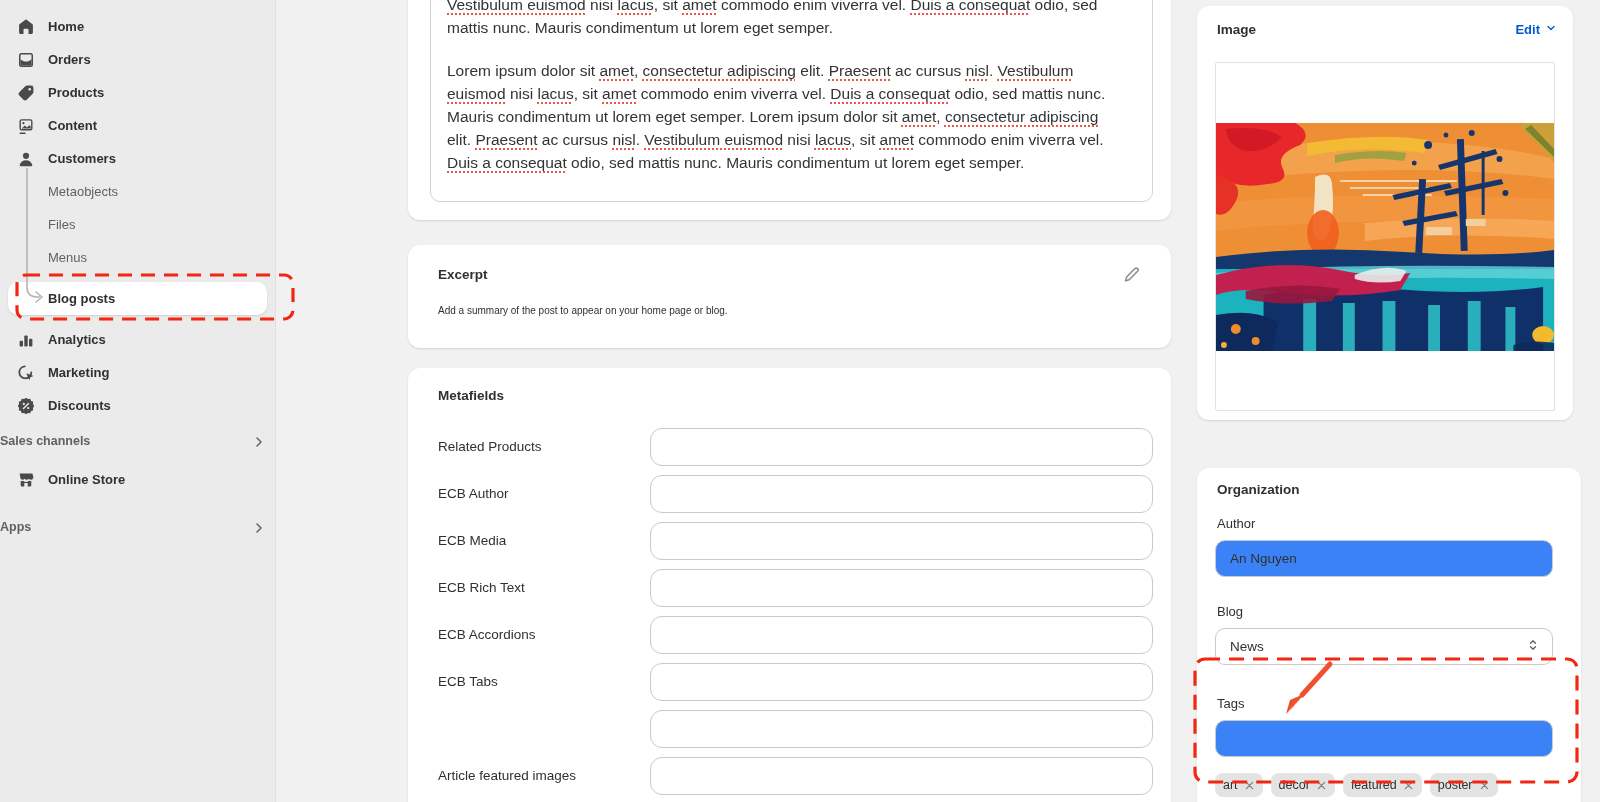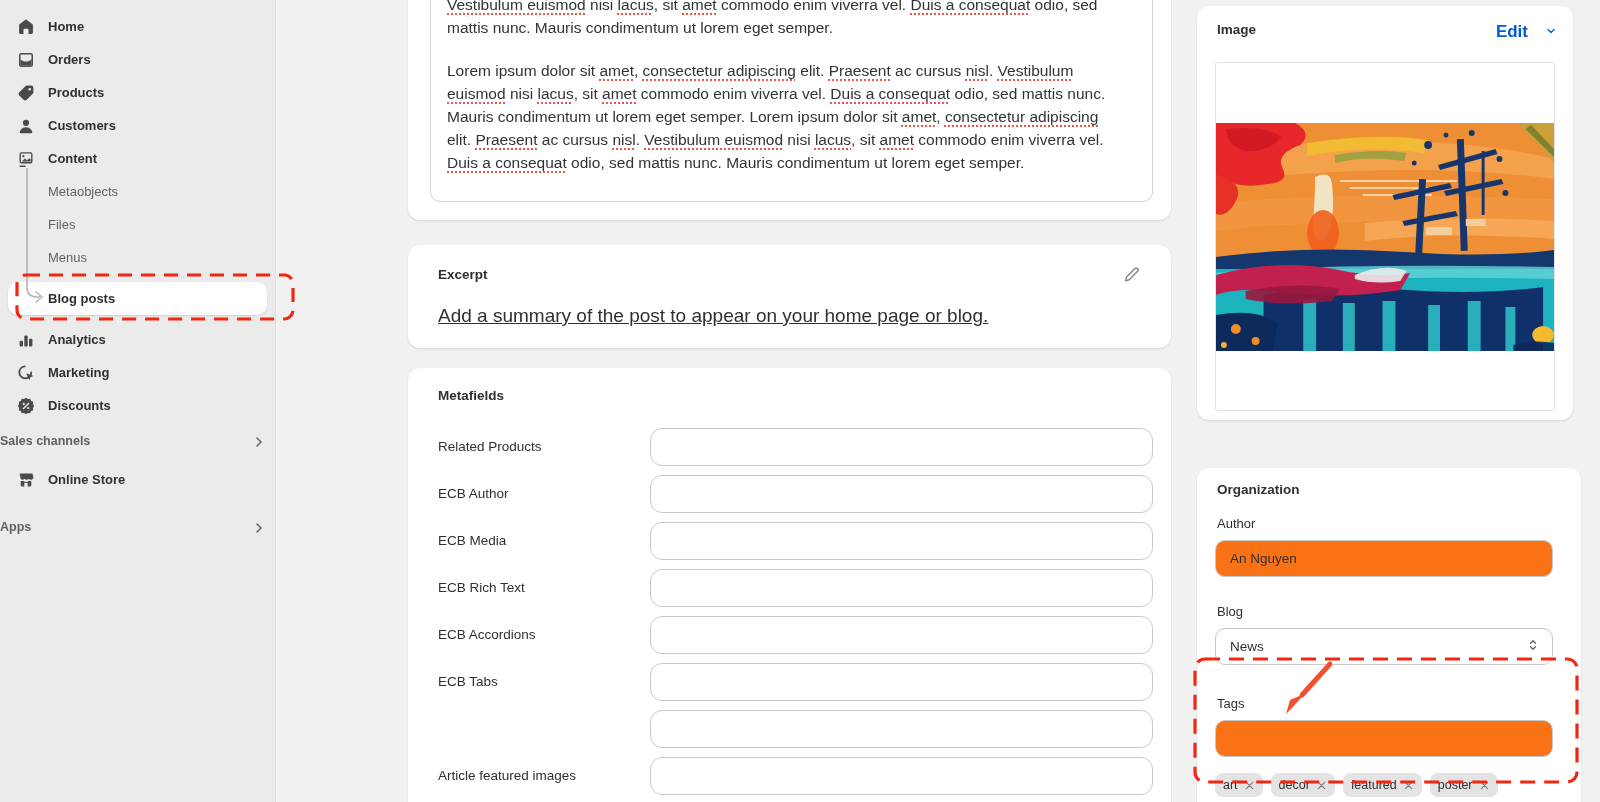--- a/index.html
+++ b/index.html
@@ -28,45 +28,45 @@
   .card-editor{left:408px;top:-30px;width:763px;height:250px;}
   .editor-box{position:absolute;left:22px;right:18px;top:8px;bottom:18px;border:1px solid #d4d4d4;border-radius:10px;
     padding:14px 16px;overflow:hidden;}
   .editor-text{width:660px;font-size:15.5px;line-height:23px;color:#333;}
   .editor-text p{margin:0 0 20px 0;}
   .sp{text-decoration:underline dotted #e8584a 2px;text-underline-offset:3px;}
 
   
   .card-excerpt{left:408px;top:245px;width:763px;height:103px;}
   .excerpt-title{position:absolute;left:30px;top:22px;}
-  .excerpt-desc{position:absolute;left:30px;top:60px;font-size:19px;color:#303030;text-decoration:underline;}
+  .excerpt-desc{position:absolute;left:30px;top:60px;font-size:10px;color:#303030;}
   .pencil-btn{position:absolute;right:26px;top:18px;width:26px;height:26px;border:none;background:transparent;cursor:pointer;padding:0;}
 
   
   .card-metafields{left:408px;top:368px;width:763px;height:470px;}
   .mf-title{position:absolute;left:30px;top:20px;}
   .mf-row{position:absolute;left:0;width:100%;height:32px;}
   .mf-label{position:absolute;left:30px;top:0;line-height:38px;font-size:13.5px;color:#303030;}
   .mf-input{position:absolute;left:242px;top:0;width:503px;height:38px;border:1px solid #c9c9c9;border-radius:12px;
     background:#fff;padding:0 14px;font-size:13.5px;color:#303030;outline:none;}
 
   
   .card-image{left:1197px;top:6px;width:376px;height:414px;}
   .img-title{position:absolute;left:20px;top:16px;}
-  .edit-link{position:absolute;right:16px;top:16px;display:flex;align-items:center;gap:17px;font-size:17px;font-weight:600;
+  .edit-link{position:absolute;right:16px;top:16px;display:flex;align-items:center;gap:5px;font-size:13px;font-weight:600;
     color:var(--blue);text-decoration:none;cursor:pointer;}
   .img-frame{position:absolute;left:18px;top:56px;width:340px;height:349px;background:#fff;border:1px solid #e3e3e3;
     border-radius:2px;display:flex;align-items:center;justify-content:center;cursor:pointer;}
   .painting{width:338px;height:228px;}
 
   
   .card-org{left:1197px;top:468px;width:384px;height:348px;}
   .org-title{position:absolute;left:20px;top:14px;}
   .org-label{position:absolute;left:20px;font-size:13px;color:#303030;}
-  .org-input{position:absolute;left:18px;width:338px;height:37px;border:1px solid #c9c9c9;border-radius:10px;background:#f97316;
+  .org-input{position:absolute;left:18px;width:338px;height:37px;border:1px solid #c9c9c9;border-radius:10px;background:#3b82f6;
     padding:0 14px;font-size:13.5px;color:#303030;outline:none;}
   .org-select{position:absolute;left:18px;width:338px;height:37px;border:1px solid #c9c9c9;border-radius:10px;background:#fff;
     display:flex;align-items:center;justify-content:space-between;padding:0 12px 0 14px;font-size:13.5px;color:#303030;cursor:pointer;}
   .pills{position:absolute;left:18px;top:305px;display:flex;gap:8px;}
   .pill{display:flex;align-items:center;gap:6px;height:24px;padding:4px 8px;background:#e3e3e3;border-radius:8px;
     font-size:12.5px;color:#303030;}
   .pill-x{display:flex;align-items:center;cursor:pointer;}
 
   .overlay{position:absolute;pointer-events:none;}
 </style>
@@ -99,36 +99,36 @@
             <svg width="20" height="20" viewBox="0 0 20 20" fill="#4a4a4a">
               <path d="M10.9 2.6h4.2a2.3 2.3 0 0 1 2.3 2.3v4.2c0 .6-.2 1.2-.7 1.6l-6 6a2.3 2.3 0 0 1-3.2 0L3.3 12.5a2.3 2.3 0 0 1 0-3.3l6-6c.4-.4 1-.6 1.6-.6z"></path>
               <circle cx="13.7" cy="6.3" r="1.3" fill="#ebebeb"></circle>
             </svg>
           </span>
           <span>Products</span>
         </div>
         <div class="nav-item">
           <span class="nav-icon">
             <svg width="20" height="20" viewBox="0 0 20 20" fill="#4a4a4a">
-              <circle cx="10" cy="6.8" r="3.1"></circle>
-              <path d="M10 11.2c3 0 5.5 1.9 6.3 4.8.2.6-.3 1.2-1 1.2H4.7c-.7 0-1.2-.6-1-1.2.8-2.9 3.3-4.8 6.3-4.8z"></path>
-            </svg>
-          </span>
-          <span>Customers</span>
-        </div>
-        <div class="nav-item">
-          <span class="nav-icon">
-            <svg width="20" height="20" viewBox="0 0 20 20" fill="#4a4a4a">
               <path d="M5.5 3.2h9a2 2 0 0 1 2 2v7.2a2 2 0 0 1-2 2h-9a2 2 0 0 1-2-2V5.2a2 2 0 0 1 2-2zm0 1.4a.6.6 0 0 0-.6.6v7.2a.6.6 0 0 0 .6.6h9a.6.6 0 0 0 .6-.6V5.2a.6.6 0 0 0-.6-.6z"></path>
               <circle cx="7.4" cy="7.2" r="1.1"></circle>
               <path d="M5.8 12.6l3.1-3 2 2 2.4-2.3 1.4 1.3v2z"></path>
               <rect x="3.5" y="16.4" width="6.2" height="1.7" rx="0.85"></rect>
             </svg>
           </span>
           <span>Content</span>
+        </div>
+        <div class="nav-item">
+          <span class="nav-icon">
+            <svg width="20" height="20" viewBox="0 0 20 20" fill="#4a4a4a">
+              <circle cx="10" cy="6.8" r="3.1"></circle>
+              <path d="M10 11.2c3 0 5.5 1.9 6.3 4.8.2.6-.3 1.2-1 1.2H4.7c-.7 0-1.2-.6-1-1.2.8-2.9 3.3-4.8 6.3-4.8z"></path>
+            </svg>
+          </span>
+          <span>Customers</span>
         </div>
         <div class="nav-sub">
           <span>Metaobjects</span>
         </div>
         <div class="nav-sub">
           <span>Files</span>
         </div>
         <div class="nav-sub">
           <span>Menus</span>
         </div>

